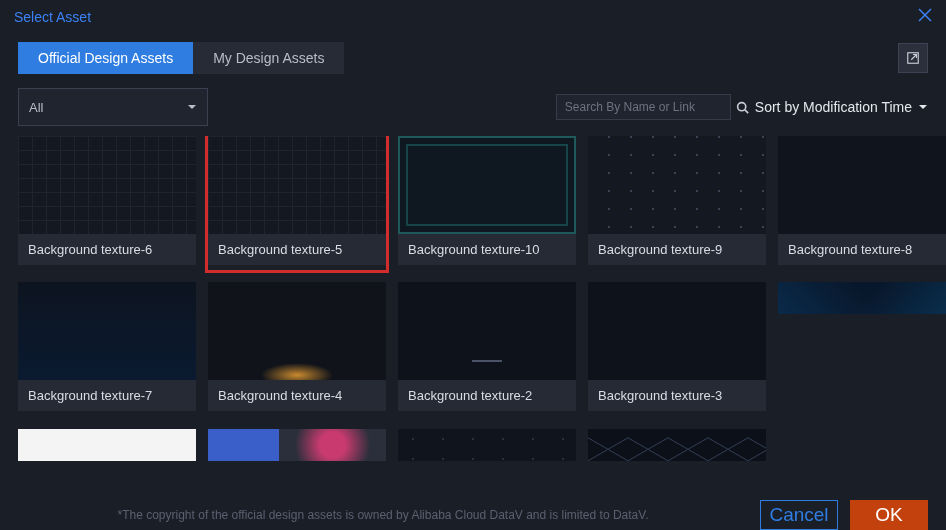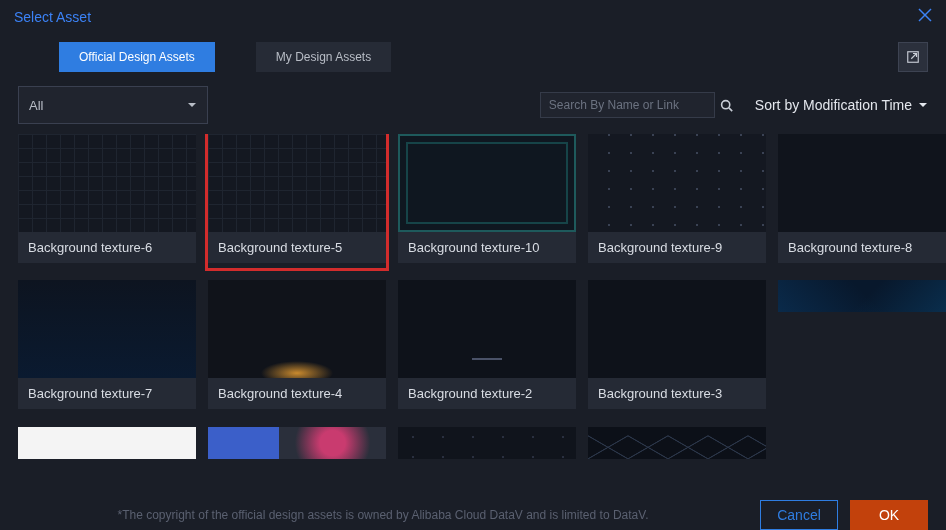--- a/index.html
+++ b/index.html
@@ -33,24 +33,23 @@
 .toolbar {
   display: flex;
   align-items: center;
   padding: 10px 18px 0 18px;
   gap: 0;
 }
 .tab {
   padding: 8px 20px;
   background: #262b36;
   color: #b8bdc6;
-  font-size: 12px;
+  font-size: 14px;
   cursor: pointer;
   border: none;
-  margin-left: 41px;
 }
 .tab.active {
   background: #2f7de1;
   color: #fff;
 }
 .share-btn {
   margin-left: auto;
   width: 30px;
   height: 30px;
   background: #2b303c;
@@ -105,21 +104,21 @@
 .search-icon { padding: 0 8px; display:flex; align-items:center;}
 .search-icon svg { width: 13px; height: 13px; stroke: #c8cdd6; fill:none; stroke-width:2;}
 
 .sort {
   display: flex;
   align-items: center;
   gap: 6px;
   color: #e4e7ed;
   font-size: 14px;
   cursor: pointer;
-  margin-left: 28px;
+  margin-left: 12px;
 }
 .sort svg { width: 10px; height: 10px; fill: #e4e7ed; }
 
 .grid {
   display: grid;
   grid-template-columns: repeat(5, 178px);
   gap: 12px 12px;
   padding: 0 18px;
   height: 330px;
   overflow: hidden;
@@ -207,21 +206,21 @@
   text-align: center;
   color: #5a6070;
   font-size: 12px;
 }
 .btn {
   min-width: 78px;
   height: 30px;
   display: flex;
   align-items: center;
   justify-content: center;
-  font-size: 14px;
+  font-size: 19px;
   cursor: pointer;
   border: 1px solid transparent;
 }
 .btn-cancel {
   border: 1px solid #2f7de1;
   color: #2f7de1;
   background: transparent;
 }
 .btn-ok {
   background: #c2410c;

